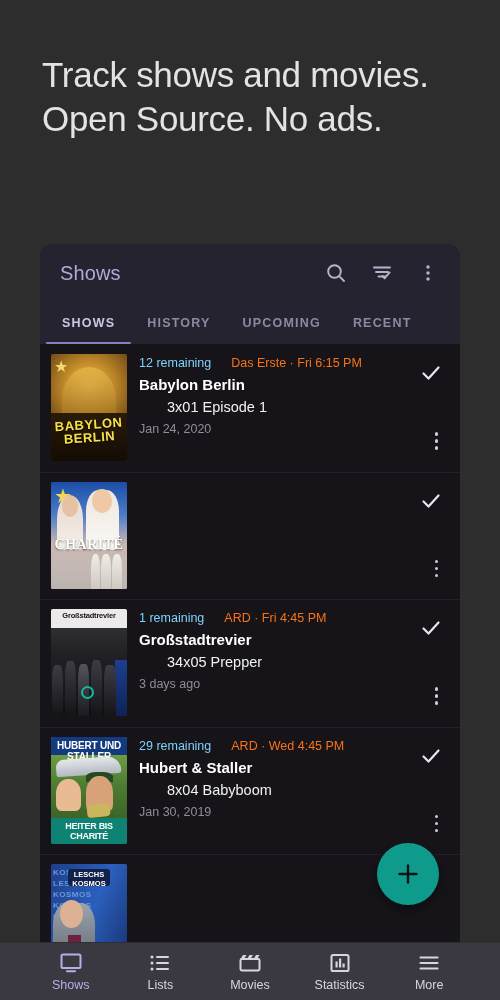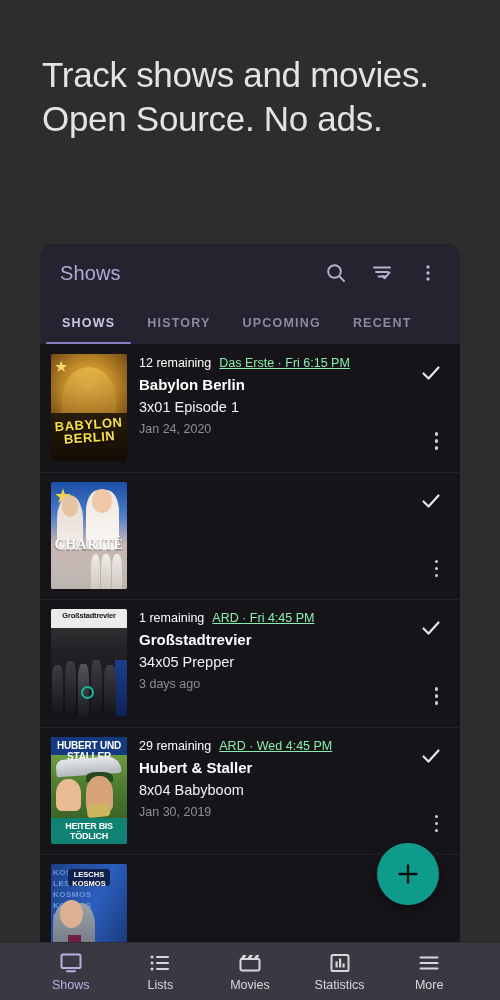--- a/index.html
+++ b/index.html
@@ -82,29 +82,29 @@
     border-radius:2px; overflow:hidden; position:relative;
     background:#2a2630;
   }
   .poster .art { position:absolute; inset:0; }
 
   .meta { flex:1; min-width:0; padding-top:2px; }
   .line-top {
     font-size:12.5px; color:#9b9aa1; margin-bottom:6px;
     white-space:nowrap; overflow:hidden;
   }
-  .line-top .rem { color:#ffffff; }
-  .line-top .net { margin-left:8px; color:#86efac;text-decoration:underline; }
+  .line-top .rem { color:#7dd3fc; }
+  .line-top .net { margin-left:20px; color:#f97316; }
   .title {
     font-size:15px; font-weight:700; color:#ffffff;
     margin-bottom:6px; white-space:nowrap; overflow:hidden;
   }
   .episode {
     font-size:14.5px; font-weight:400; color:#f1f1f3;
-    margin-bottom:7px; white-space:nowrap; overflow:hidden;
+    margin-bottom:7px; white-space:nowrap; overflow:hidden;margin-left:28px;
   }
   .date { font-size:12.5px; color:#8f8e96; }
 
   .check {
     position:absolute; right:18px; top:18px;
     width:22px; height:22px;
   }
   .kebab {
     position:absolute; right:22px; bottom:22px;
     display:flex; flex-direction:column; gap:3.5px; align-items:center;
@@ -370,21 +370,21 @@
         <div class="art">
           <div class="hs-bg"></div>
           <div class="hs-top"></div>
           <div class="hs-toptxt">HUBERT UND STALLER</div>
           <div class="hs-car"></div>
           <div class="hs-f1"></div>
           <div class="hs-cap"></div>
           <div class="hs-f2"></div>
           <div class="hs-scarf"></div>
           <div class="hs-band"></div>
-          <div class="hs-bandtxt">HEITER BIS TÖDLICH</div>
+          <div class="hs-bandtxt">HEITER BIS CHARITÉ</div>
         </div>
       </div>
       <div class="meta">
         <div class="line-top">
           <span class="rem">29 remaining</span><span class="net">ARD · Wed 4:45 PM</span>
         </div>
         <div class="title">Hubert &amp; Staller</div>
         <div class="episode">8x04 Babyboom</div>
         <div class="date">Jan 30, 2019</div>
       </div>

